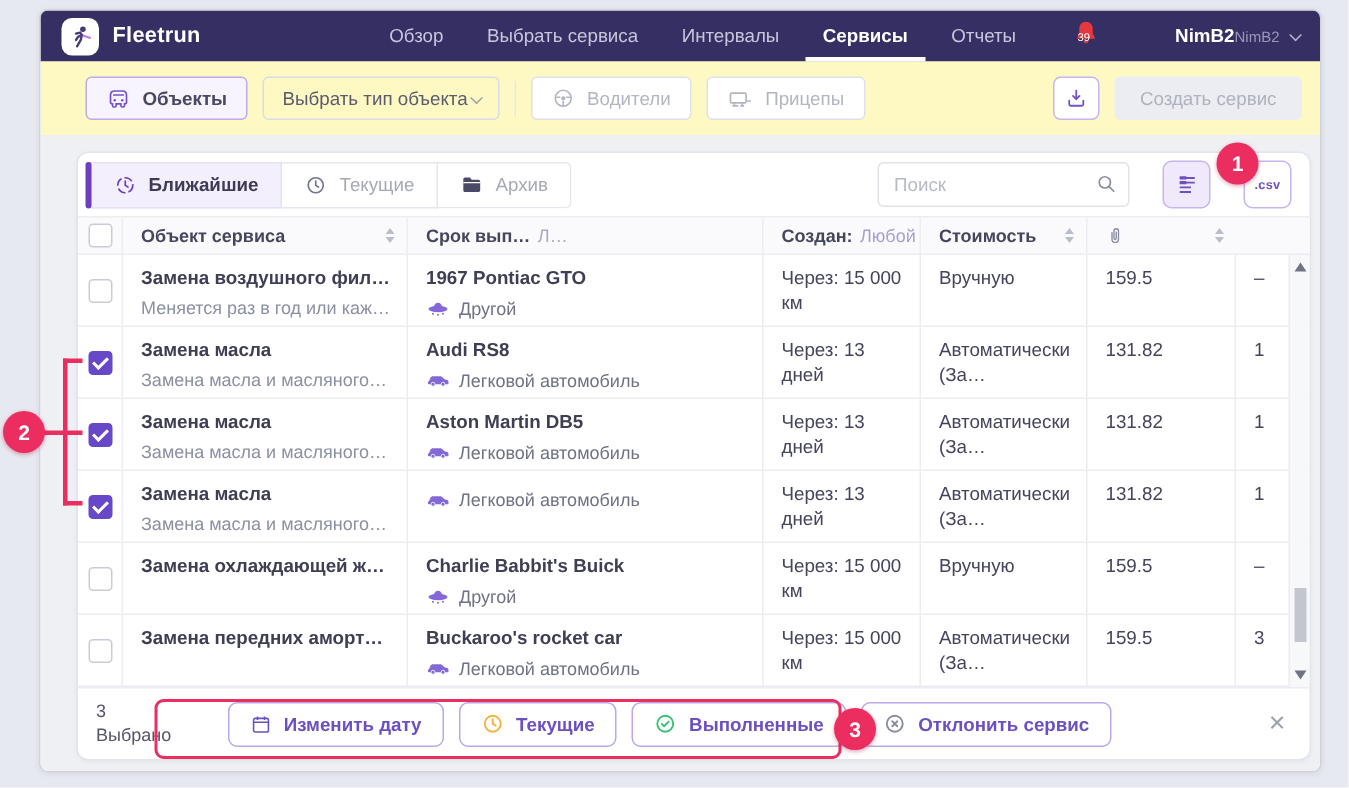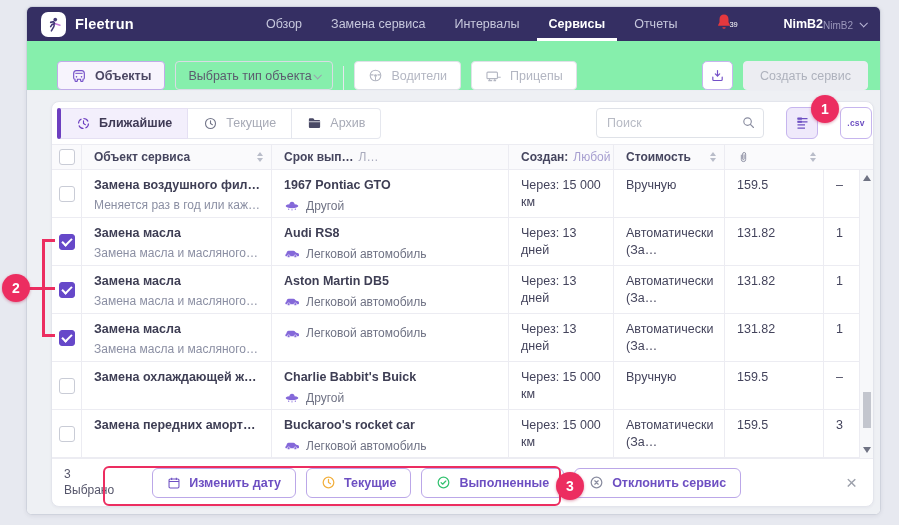--- a/index.html
+++ b/index.html
@@ -9,43 +9,43 @@
 
   
   .navbar{height:34px;background:#352f63;display:flex;align-items:center;padding:0 14px;color:#fff}
   .logo-box{width:25px;height:25px;background:#fff;border-radius:7px;display:flex;align-items:center;justify-content:center;margin-right:9px}
   .brand{font-size:14.5px;font-weight:bold;letter-spacing:.2px}
   .nav{display:flex;align-items:center;height:100%;margin-left:auto;gap:29px}
   .nav-item{height:100%;display:flex;align-items:center;font-size:12.5px;color:#c7c8dd;cursor:pointer;position:relative;white-space:nowrap}
   .nav-item.active{color:#fff;font-weight:bold}
   .nav-item.active::after{content:"";position:absolute;left:-12px;right:-12px;bottom:0;height:3px;background:#fff}
   .bell-wrap{position:relative;margin:0 6px 0 8px;cursor:pointer}
-  .bell-badge{position:absolute;left:15px;top:8px;font-size:7.5px;font-weight:normal;color:#fff}
+  .bell-badge{position:absolute;left:4px;top:8px;font-size:7.5px;font-weight:normal;color:#fff}
   .user{display:flex;align-items:center;gap:7px;margin-left:14px;cursor:pointer}
   .user-names{display:flex;flex-direction:row;align-items:flex-end;line-height:1.15}
   .user-name{font-size:12.5px;font-weight:bold;color:#fff}
   .user-account{font-size:10px;color:#9a97bb}
   .chev{display:inline-block;width:6px;height:6px;border-right:1.6px solid #9aa0ad;border-bottom:1.6px solid #9aa0ad;transform:rotate(45deg) translateY(-1px)}
   .chev.light{border-color:#b9b6d6}
 
   
-  .toolbar{height:50px;background:#86efac;display:flex;align-items:flex-end;padding:0 12px 0 30px;gap:10px;border-bottom:1px solid #eceef3}
+  .toolbar{height:50px;background:#fef9c3;display:flex;align-items:center;padding:0 12px 0 30px;gap:10px;border-bottom:1px solid #eceef3}
   .btn{height:29px;display:inline-flex;align-items:center;gap:8px;padding:0 13px;border-radius:4px;border:1px solid #dfe1e8;background:#fff;font-size:12.5px;cursor:pointer;white-space:nowrap}
   .btn.obj{border-color:#c0abe9;background:#f7f4fd;color:#4b4763;font-weight:bold}
   .btn.ghost{color:#b3b6c2}
   .select{height:29px;width:158px;display:inline-flex;align-items:center;justify-content:space-between;padding:0 12px;border:1px solid #d9dce4;border-radius:4px;font-size:12.5px;color:#5b5b6e;cursor:pointer}
   .vdiv{width:1px;height:24px;background:#e5e7ee}
   .spacer{flex:1}
   .icon-btn{width:31px;height:29px;border:1px solid #c6b5ee;border-radius:5px;background:#fff;display:flex;align-items:center;justify-content:center;cursor:pointer}
   .btn.create{background:#ecedf2;border-color:#ecedf2;color:#aeb2bd;padding:0 16px}
 
   
   .content{position:absolute;left:0;right:0;top:84px;bottom:0;background:#eef0f4}
   .card{position:absolute;left:24px;right:6px;top:10px;bottom:7px;background:#fff;border:1px solid #e3e5ec;border-radius:8px;display:flex;flex-direction:column;box-shadow:0 1px 3px rgba(50,50,90,.05)}
-  .card-top{height:42px;display:flex;align-items:center;padding:0 1px 0 4px;gap:22px}
+  .card-top{height:42px;display:flex;align-items:center;padding:0 12px 0 4px;gap:22px}
   .tabs{display:flex;align-items:stretch;height:31px;position:relative;margin-left:4px;border-radius:4px}
   .tab{display:flex;align-items:center;gap:8px;padding:0 15px;border:1px solid #e5e7ee;font-size:12.5px;color:#a7aab6;cursor:pointer;background:#fff}
   .tab+.tab{border-left:none}
   .tab:last-child{border-radius:0 4px 4px 0}
   .tab.active{background:#f3effc;border-color:#e5e0f3;color:#3f3a55;font-weight:bold}
   .tab-accent{position:absolute;left:-3px;top:0;bottom:0;width:4px;background:#6d3fc0;border-radius:3px;z-index:2}
   .search-wrap{position:relative;width:168px}
   .search-wrap input{width:100%;height:30px;border:1px solid #dfe2e8;border-radius:4px;padding:0 30px 0 10px;font-size:12.5px;color:#50505f;font-family:"Liberation Sans",sans-serif;outline:none}
   .search-wrap input::placeholder{color:#b7bac4}
   .search-ico{position:absolute;right:8px;top:7px}
@@ -104,21 +104,21 @@
       <svg width="17" height="17" viewBox="0 0 24 24">
         <circle cx="14.5" cy="5" r="2.6" fill="#443a78"></circle>
         <path d="M9 21l3.5-6 1-4.5L10 12l-2 3" fill="none" stroke="#443a78" stroke-width="2.2" stroke-linecap="round" stroke-linejoin="round"></path>
         <path d="M13.5 10.5L18 12l3 1" fill="none" stroke="#c77ddb" stroke-width="2.2" stroke-linecap="round"></path>
         <path d="M13.5 10.5L12 8l-4 1" fill="none" stroke="#443a78" stroke-width="2.2" stroke-linecap="round"></path>
       </svg>
     </div>
     <span class="brand">Fleetrun</span>
     <div class="nav">
       <span class="nav-item">Обзор</span>
-      <span class="nav-item">Замена сервиса</span>
+      <span class="nav-item">Выбрать сервиса</span>
       <span class="nav-item">Интервалы</span>
       <span class="nav-item active">Сервисы</span>
       <span class="nav-item">Отчеты</span>
       <span class="bell-wrap">
         <svg width="20" height="20" viewBox="0 0 24 24">
           <path d="M12 3c-3.3 0-5.4 2.3-5.4 5.6v3.8L5 15.6v1h14v-1l-1.6-3.2V8.6C17.4 5.3 15.3 3 12 3z" fill="#e4383e"></path>
           <path d="M10 18.2a2 2 0 004 0z" fill="#e4383e"></path>
         </svg>
         <span class="bell-badge">39</span>
       </span>

